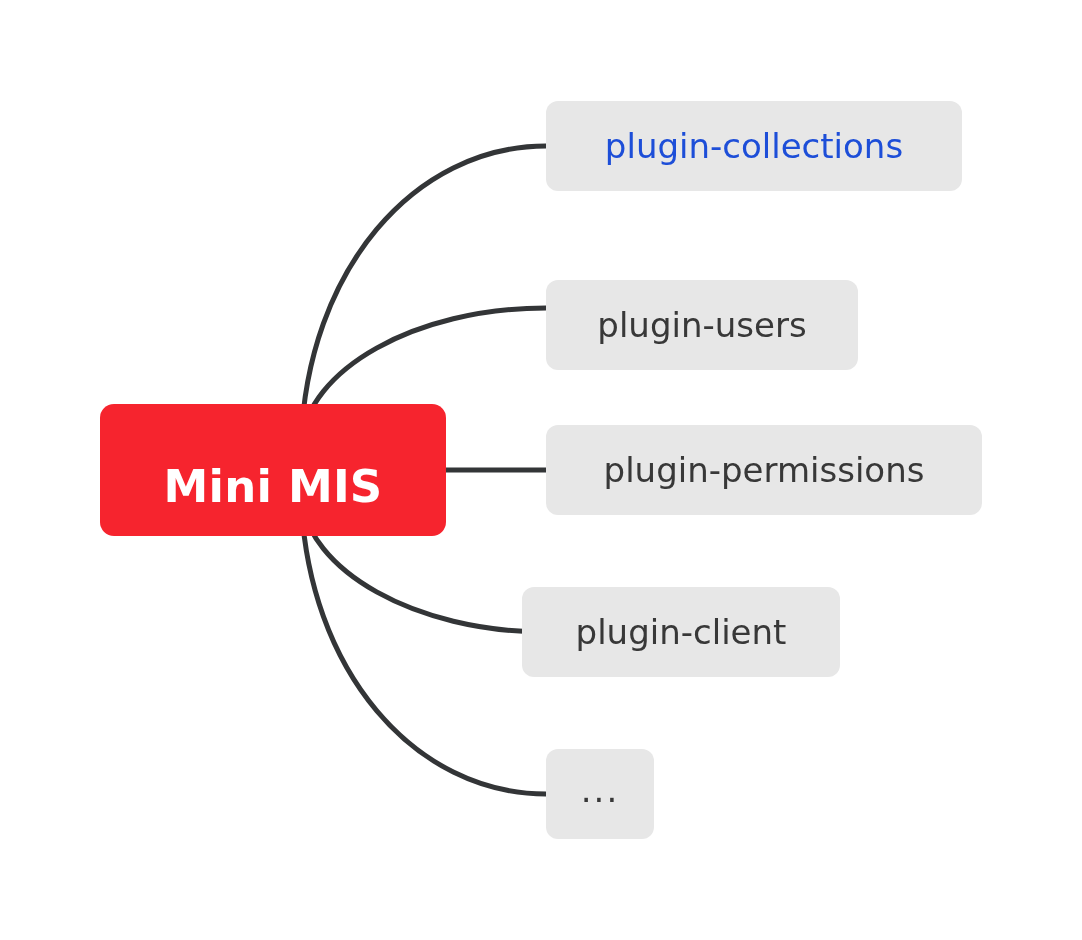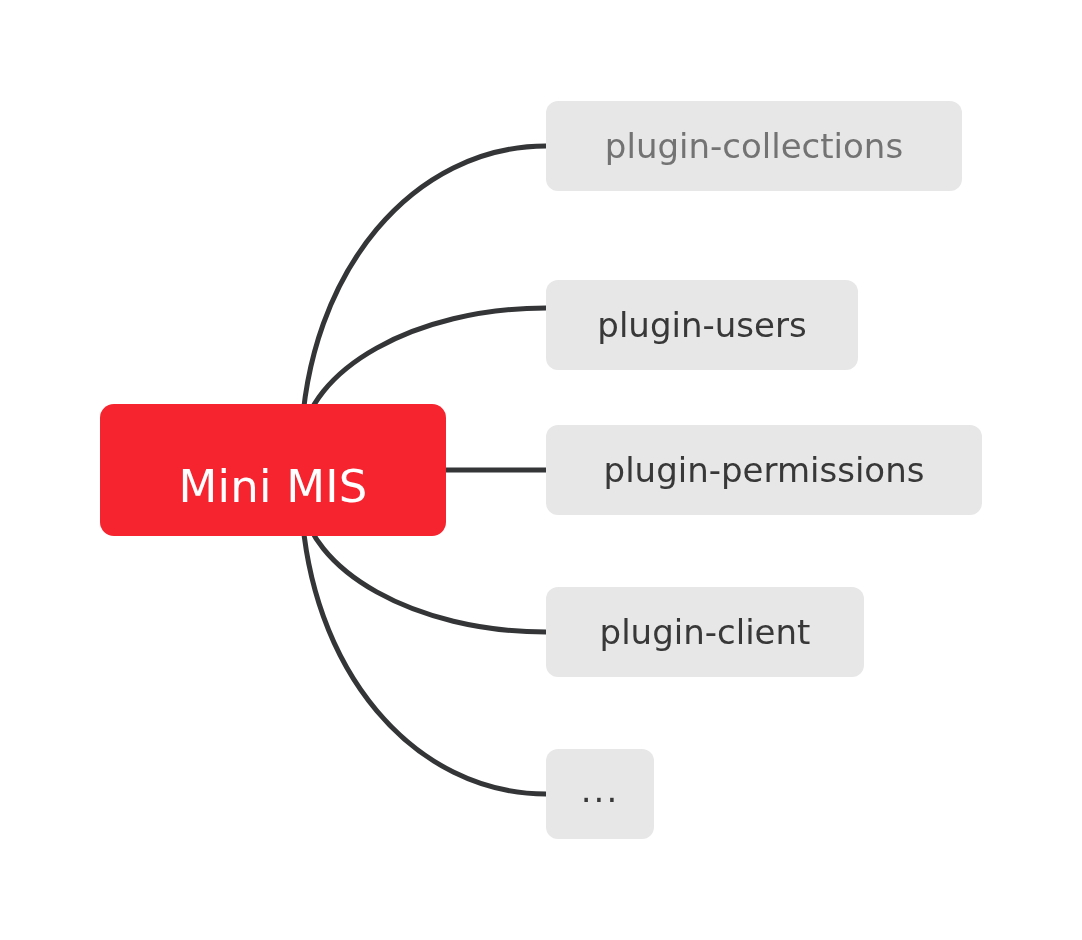--- a/index.html
+++ b/index.html
@@ -39,21 +39,21 @@
     border-radius: 14px;
     z-index: 3;
   }
   .node-leaf {
     background: #E7E7E7;
     z-index: 2;
   }
   .root-label {
     color: #ffffff;
     font-size: 45px;
-    font-weight: normal;
+    font-weight: bold;
     letter-spacing: 0.2px;
     white-space: nowrap;
     line-height: 1;
     margin-top: 32px;
   }
   .leaf-label {
     color: #383838;
     font-size: 34px;
     font-weight: normal;
     white-space: nowrap;
@@ -79,32 +79,32 @@
         <path d="M 301 496 C 307 570.44, 414.96000000000004 632, 546 632"></path>
         <path d="M 301 496 C 307 670.88, 414.96000000000004 794, 546 794"></path>
       </g>
   </svg>
 
   <div class="node node-root" style="left: 100px; top: 404px; width: 346px; height: 132px; background: rgb(246, 36, 46);">
     <span class="root-label" style="color: rgb(255, 255, 255);">Mini MIS</span>
   </div>
 
   <div class="node node-leaf" style="left: 546px; top: 101px; width: 416px; height: 90px; background: rgb(231, 231, 231);">
-    <span class="leaf-label" style="color: #737373;">plugin-collections</span>
+    <span class="leaf-label" style="color: #1d4ed8;">plugin-collections</span>
   </div>
 
   <div class="node node-leaf" style="left: 546px; top: 280px; width: 312px; height: 90px; background: rgb(231, 231, 231);">
     <span class="leaf-label" style="color: rgb(56, 56, 56);">plugin-users</span>
   </div>
 
   <div class="node node-leaf" style="left: 546px; top: 425px; width: 436px; height: 90px; background: rgb(231, 231, 231); text-align: right;">
     <span class="leaf-label" style="color: rgb(56, 56, 56);">plugin-permissions</span>
   </div>
 
-  <div class="node node-leaf" style="left: 546px; top: 587px; width: 318px; height: 90px; background: rgb(231, 231, 231);">
+  <div class="node node-leaf" style="left: 522px; top: 587px; width: 318px; height: 90px; background: rgb(231, 231, 231);">
     <span class="leaf-label" style="color: rgb(56, 56, 56);">plugin-client</span>
   </div>
 
   <div class="node node-leaf" style="left: 546px; top: 749px; width: 108px; height: 90px; background: rgb(231, 231, 231);">
     <span class="leaf-label ellipsis" style="color: rgb(56, 56, 56);">...</span>
   </div>
 
 </div>
 
 </body></html>

